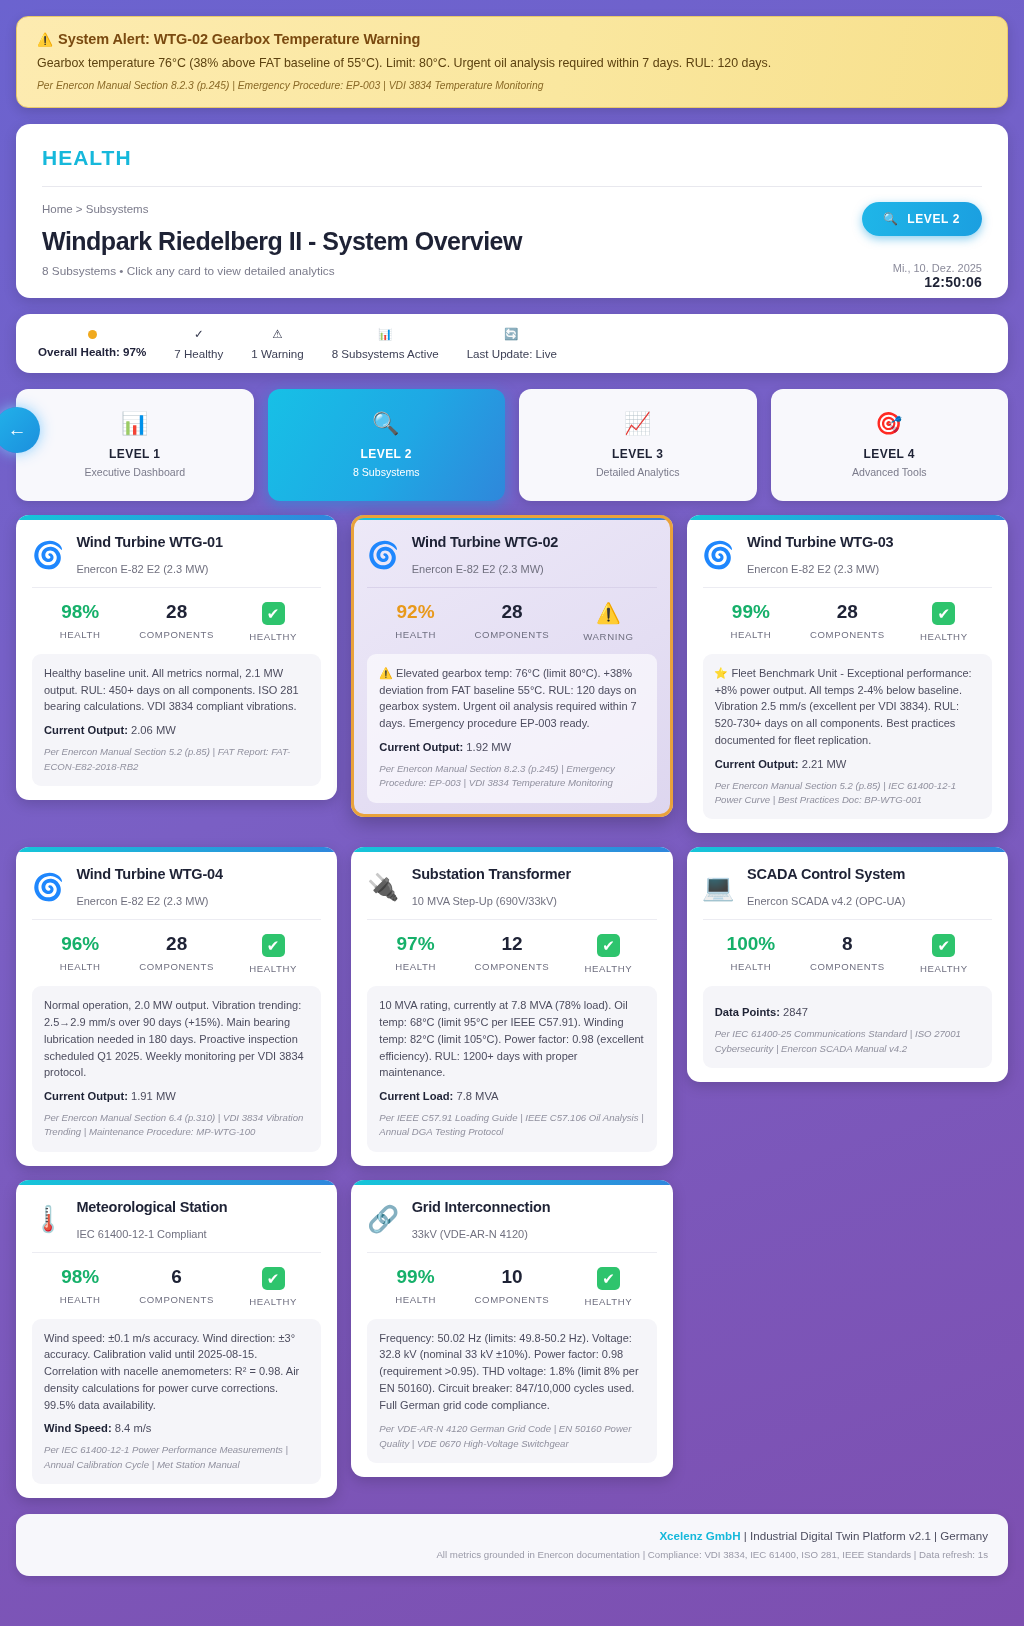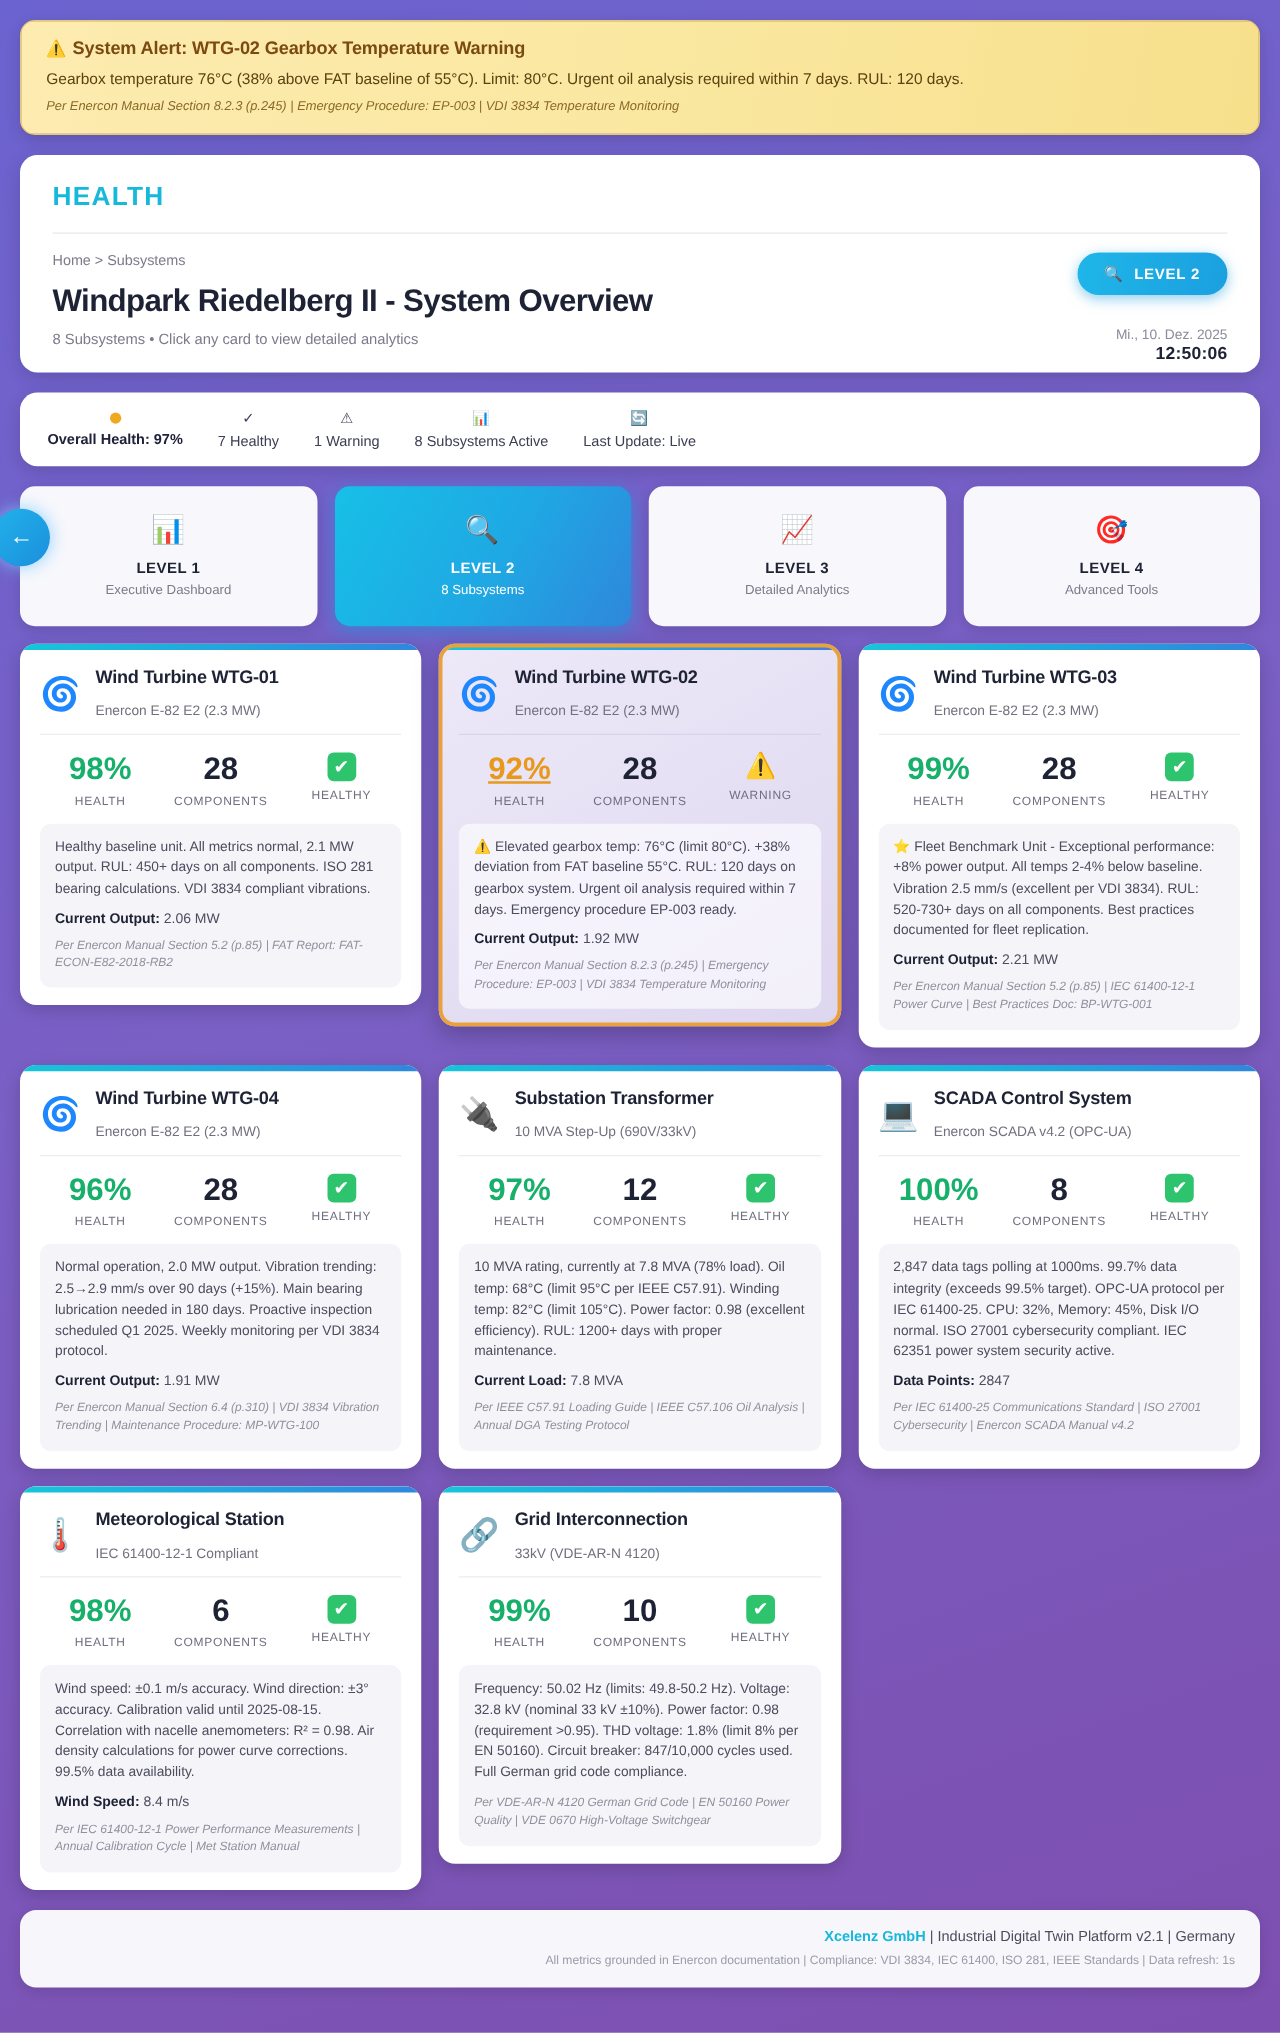--- a/index.html
+++ b/index.html
@@ -106,23 +106,23 @@
   .card.warn .card-top { background: linear-gradient(90deg, #17c6d9, #3f7fd8); }
   .card-head { display: flex; align-items: center; gap: 12px; padding: 14px 16px 12px 16px; }
   .card-emoji { font-size: 26px; line-height: 1; flex: 0 0 auto; }
   .card-title { font-size: 14.5px; font-weight: bold; color: #1e2235; letter-spacing: -.2px; }
   .card-subtitle { font-size: 11px; color: #70707f; margin-top: 13px; }
   .card-sep { height: 1px; background: #ececf2; margin: 0 16px 0 16px; }
   .card.warn .card-sep { background: #d9d2ea; }
 
   .metrics { display: flex; padding: 14px 16px 12px 16px; text-align: center; }
   .metric { flex: 1; }
-  .metric-val { font-size: 25px; font-weight: bold; line-height: 1.1; }
+  .metric-val { font-size: 19px; font-weight: bold; line-height: 1.1; }
   .metric-val.green { color: #16b06a; }
-  .metric-val.amber { color: #e8991b; text-decoration: underline; }
+  .metric-val.amber { color: #e8991b; }
   .metric-val.dark { color: #1e2235; }
   .metric-lbl { font-size: 9.6px; color: #6f6f80; letter-spacing: .6px; margin-top: 6px; }
   .badge-ok {
     display: inline-block; width: 23px; height: 23px; border-radius: 5px;
     background: #2ec46d; color: #fff; font-size: 15px; line-height: 23px;
   }
   .badge-warn { display: inline-block; font-size: 20px; line-height: 23px; }
 
   .note {
     margin: 0 16px; background: #f5f5f9; border-radius: 9px; padding: 11px 12px 12px 12px;
@@ -368,21 +368,20 @@
           <div class="metric-val green">100%</div>
           <div class="metric-lbl">HEALTH</div>
         </div>
         <div class="metric">
           <div class="metric-val dark">8</div>
           <div class="metric-lbl">COMPONENTS</div>
         </div>
         <div class="metric"><div class="badge-ok">✔</div><div class="metric-lbl">HEALTHY</div></div>
       </div>
       <div class="note">
-        <div class="note-text">2,847 data tags polling at 1000ms. 99.7% data integrity (exceeds 99.5% target). OPC-UA protocol per IEC 61400-25. CPU: 32%, Memory: 45%, Disk I/O normal. ISO 27001 cybersecurity compliant. IEC 62351 power system security active.</div>
         <div class="note-kv"><b>Data Points:</b> <span>2847</span></div>
         <div class="note-ref">Per IEC 61400-25 Communications Standard | ISO 27001 Cybersecurity | Enercon SCADA Manual v4.2</div>
       </div>
     </div>
     <div class="card">
       <div class="card-top"></div>
       <div class="card-head">
         <div class="card-emoji">🌡️</div>
         <div>
           <div class="card-title">Meteorological Station</div>

